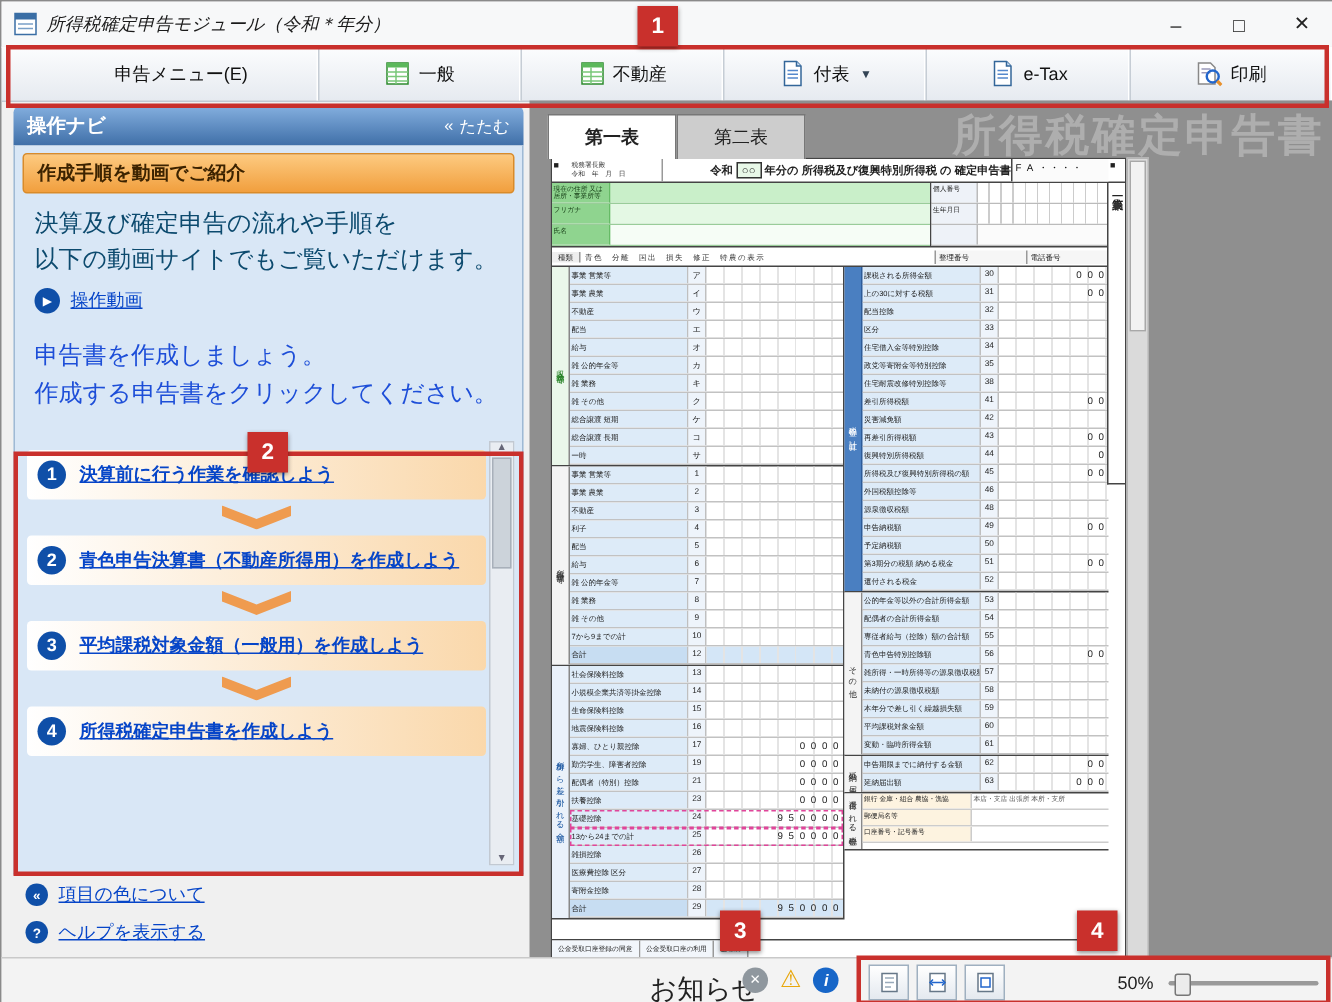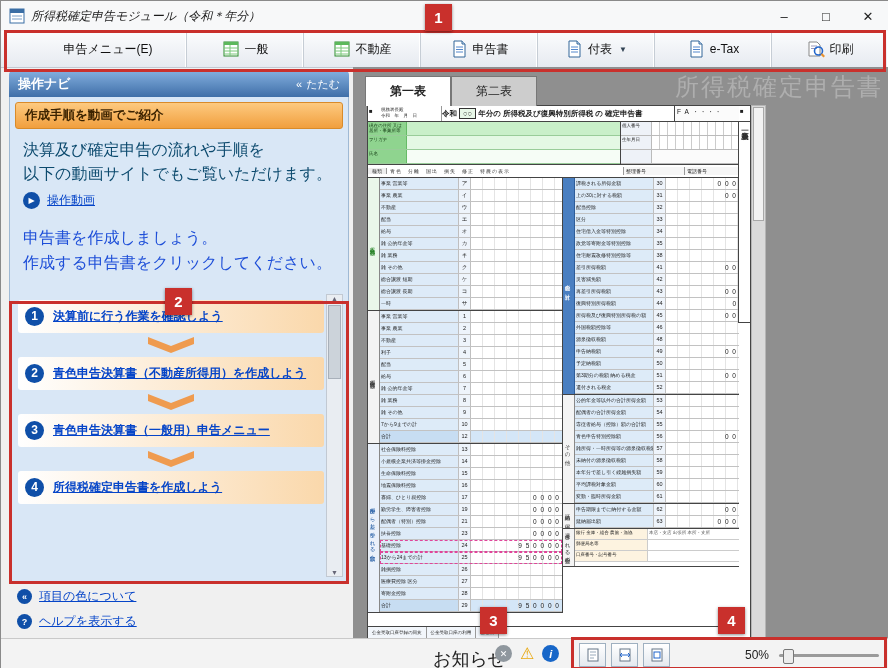--- a/index.html
+++ b/index.html
@@ -39,33 +39,33 @@
   .sbar .thumb{width:11px;height:72px;background:#ccd3da;border:1px solid #a8b0ba;margin-top:3px;}
   .side-links{position:absolute;left:16px;top:587px;display:flex;flex-direction:column;gap:8px;}
   .slink{display:flex;gap:7px;align-items:center;font-size:12px;cursor:pointer;}
   .cicon{width:15px;height:15px;border-radius:50%;background:#0f4fa8;color:#fff;font-size:9px;font-weight:bold;display:flex;align-items:center;justify-content:center;}
 
   
   .main{position:absolute;left:352px;top:66px;right:0;bottom:30px;background:#8f8f8f;}
   .tabs{position:absolute;left:12px;top:9px;display:flex;z-index:3;}
   .tab{padding:6px 24px;font-size:12px;background:#cdcdcd;border:1px solid #777;border-bottom:none;color:#222;cursor:pointer;}
   .tab.active{background:#fff;font-weight:bold;}
-  .watermark{position:absolute;right:6px;top:4px;font-size:24px;font-weight:normal;color:#aeaeae;letter-spacing:2px;}
+  .watermark{position:absolute;right:6px;top:4px;font-size:29px;font-weight:bold;color:#aeaeae;letter-spacing:2px;}
   .pane-scroll{position:absolute;left:398px;top:38px;width:13px;height:534px;background:#dadada;border:1px solid #b5b5b5;font-size:7px;color:#777;text-align:center;cursor:pointer;}
   .pane-scroll .thumb{margin:1px;height:112px;background:#f2f2f2;border:1px solid #a8a8a8;}
 
   
   .form{position:absolute;left:14px;top:38px;width:382px;height:534px;background:#fff;border:1px solid #444;font-size:6px;color:#222;overflow:hidden;}
   .f-strip{position:absolute;top:16px;right:0;width:11px;height:200px;border-left:1px solid #444;border-bottom:1px solid #444;display:flex;flex-direction:column;align-items:center;background:#fff;z-index:2;}
   .f-strip .s1{writing-mode:vertical-rl;font-size:7.5px;font-weight:bold;margin-top:4px;}
   .f-strip .s2{writing-mode:vertical-rl;font-size:4.5px;margin-top:5px;color:#333;}
   .f-top{display:flex;height:15px;border-bottom:1px solid #444;}
   .f-mark{width:9px;font-size:6px;padding:2px 1px 0;}
   .f-office{width:58px;border-right:1px solid #999;font-size:4.5px;color:#333;padding:1px 2px;line-height:1.4;}
-  .f-title{flex:1;text-align:left;font-weight:bold;font-size:7.5px;padding-top:3px;white-space:nowrap;overflow:hidden;}
+  .f-title{flex:1;text-align:right;font-weight:bold;font-size:7.5px;padding-top:3px;white-space:nowrap;overflow:hidden;}
   .ybox{border:1px solid #333;background:#e8f8e8;padding:0 3px;}
   .f-fa{width:60px;border-left:1px solid #444;font-size:6.5px;padding:2px;letter-spacing:1px;color:#111;background:#fbfbfb;}
   .f-name{display:flex;height:42px;border-bottom:1px solid #444;margin-right:11px;}
   .f-name-l{flex:1.5;display:flex;flex-direction:column;border-right:1px solid #444;}
   .nrow{flex:1;display:flex;border-bottom:1px solid #9c9;}
   .nlab{width:36px;background:#8fd48f;border-right:1px solid #6b6;font-size:4.5px;padding:1px;color:#123912;}
   .nfield{flex:1;background:#c9efc9;}
   .nfield.lite{background:#e4f8e4;}
   .nfield.white{background:#f6fdf6;}
   .f-name-r{width:118px;display:flex;flex-direction:column;}
@@ -156,28 +156,20 @@
           <path d="M2 8h14M2 11h14M2 14h14M8 5v11" stroke="#7ac87a" fill="none"></path>
         </svg>
       <span>不動産</span>
     </div>
     <div class="tbtn">
       <svg width="18" height="18" viewBox="0 0 18 18">
           <path d="M4 1h8l3 3v13H4z" fill="#fff" stroke="#336699"></path>
           <path d="M12 1v3h3" fill="#cfe0f5" stroke="#336699"></path>
           <path d="M6 7h7M6 9.5h7M6 12h7" stroke="#5588cc"></path>
         </svg>
-      <span>申告書</span>
-    </div>
-    <div class="tbtn">
-      <svg width="18" height="18" viewBox="0 0 18 18">
-          <path d="M4 1h8l3 3v13H4z" fill="#fff" stroke="#336699"></path>
-          <path d="M12 1v3h3" fill="#cfe0f5" stroke="#336699"></path>
-          <path d="M6 7h7M6 9.5h7M6 12h7" stroke="#5588cc"></path>
-        </svg>
       <span>付表</span>
       <span class="dd">▼</span>
     </div>
     <div class="tbtn">
       <svg width="18" height="18" viewBox="0 0 18 18">
           <path d="M4 1h8l3 3v13H4z" fill="#fff" stroke="#336699"></path>
           <path d="M12 1v3h3" fill="#cfe0f5" stroke="#336699"></path>
           <path d="M6 7h7M6 9.5h7M6 12h7" stroke="#5588cc"></path>
         </svg>
       <span>e-Tax</span>
@@ -226,21 +218,21 @@
             </svg>
           <div class="step">
             <span class="snum">2</span>
             <span class="slabel">青色申告決算書（不動産所得用）を作成しよう</span>
           </div>
           <svg class="sarrow" width="46" height="16" viewBox="0 0 46 16">
               <polygon points="0,0 23,9 46,0 46,7 23,16 0,7" fill="#ef9b4f"></polygon>
             </svg>
           <div class="step">
             <span class="snum">3</span>
-            <span class="slabel">青色申告決算書（一般用）申告メニュー</span>
+            <span class="slabel">平均課税対象金額（一般用）を作成しよう</span>
           </div>
           <svg class="sarrow" width="46" height="16" viewBox="0 0 46 16">
               <polygon points="0,0 23,9 46,0 46,7 23,16 0,7" fill="#ef9b4f"></polygon>
             </svg>
           <div class="step">
             <span class="snum">4</span>
             <span class="slabel">所得税確定申告書を作成しよう</span>
           </div>
         </div>
         <div class="sbar">

